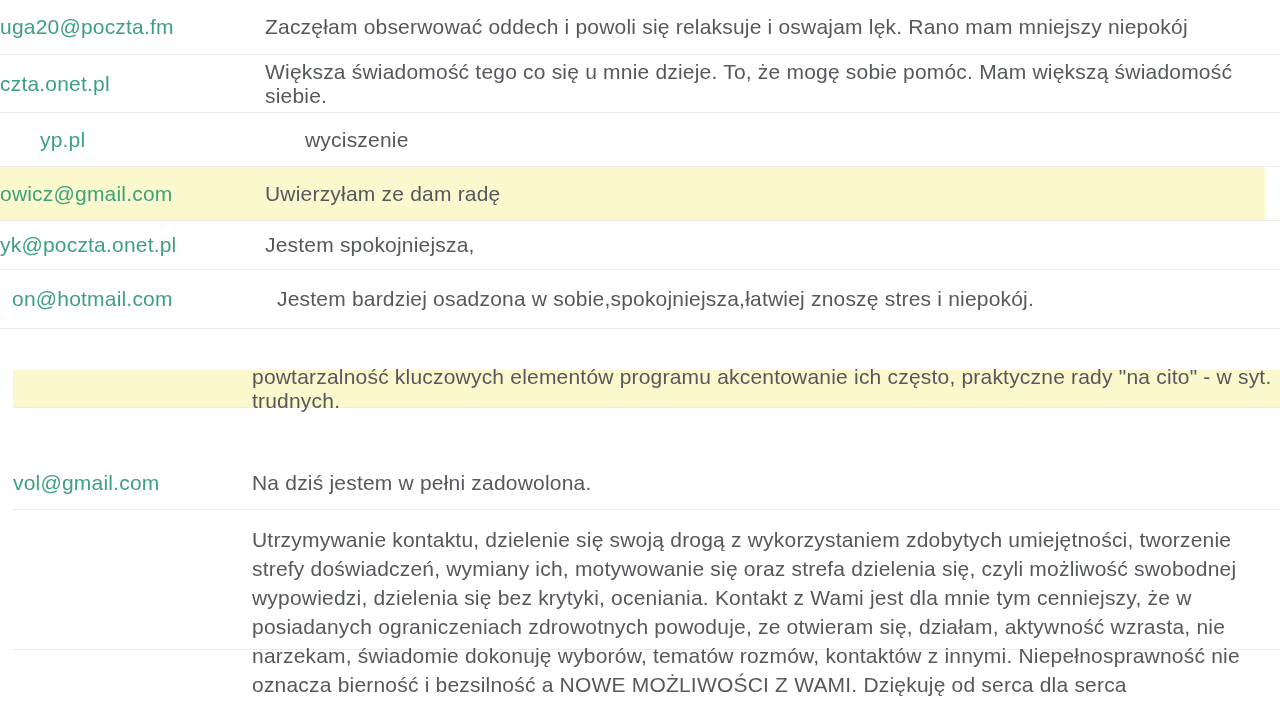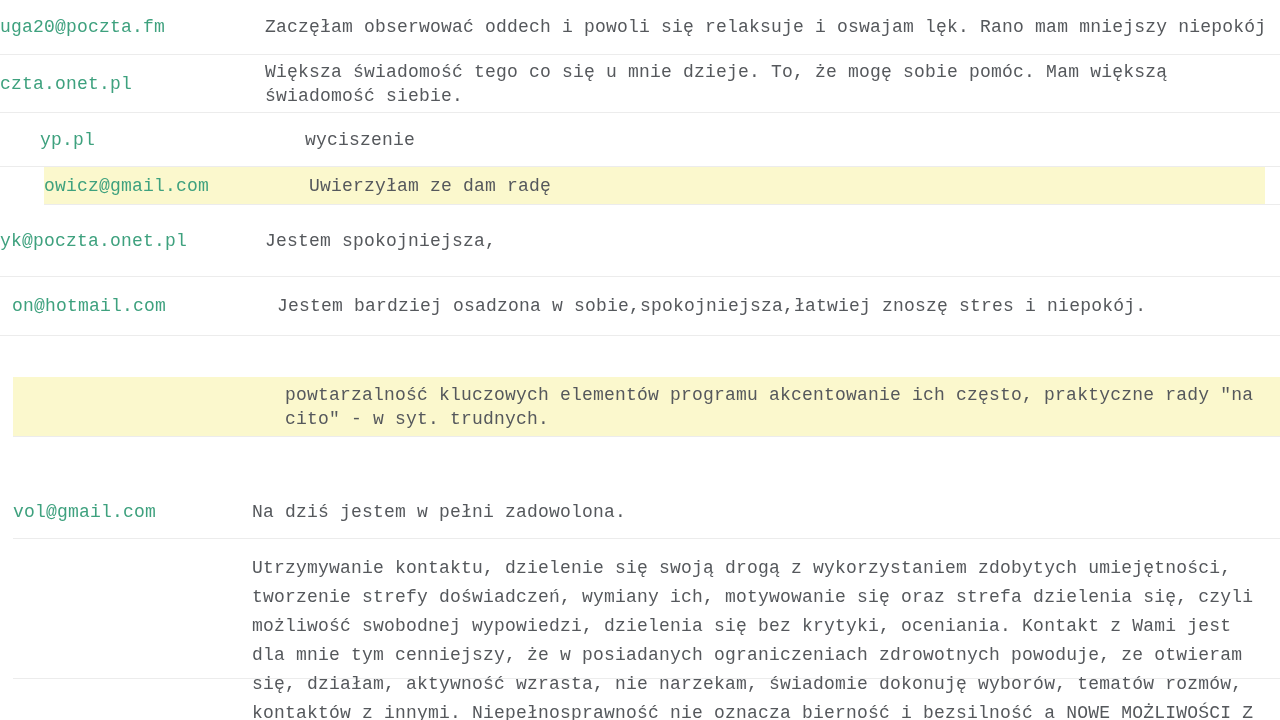--- a/index.html
+++ b/index.html
@@ -6,48 +6,48 @@
     --green:#3ea17e;
     --gray:#55585c;
     --hl:#fbf8cd;
     --divider:#ececec;
     --bg:#ffffff;
   }
   *{margin:0;padding:0;box-sizing:border-box;}
   html,body{background:#fff;}
   .screen{
     width:1280px;height:720px;overflow:hidden;background:var(--bg);
-    font-family:Liberation Mono, monospace;
-    font-size:18px;letter-spacing:.2px;color:var(--gray);
+    font-family:Liberation Sans, sans-serif;
+    font-size:21px;letter-spacing:.2px;color:var(--gray);
     position:relative;
   }
   .row{display:flex;position:relative;border-bottom:1px solid var(--divider);}
   .row > *{position:relative;z-index:1;}
   .hl-bg{position:absolute;z-index:0;top:0;bottom:0;left:0;right:15px;background:var(--hl);}
   .cell-email{
     width:265px;flex:none;display:flex;align-items:center;
     color:var(--green);white-space:nowrap;overflow:hidden;
   }
   .cell-answer{
     flex:1;display:flex;align-items:center;color:var(--gray);
     padding-right:6px;line-height:24px;
   }
   
   .r1{height:55px;}
   .r2{height:58px;}
   .r3{height:84px;}
   .r4{height:54px;padding-left:40px;}
-  .r5{height:38px;margin-left:44px;}
-  .r6{height:72px;justify-content:flex-end;}
+  .r5{height:54px;}
+  .r6{height:49px;justify-content:flex-end;}
   .r7{height:59px;padding-left:12px;}
   .section-gap{height:41px;}
   
   .table2{margin-left:13px;}
   .table2 .cell-email{width:239px;}
-  .r8{height:60px;background:var(--hl);border-bottom:1px solid var(--divider);padding-left:33px;}
+  .r8{height:38px;background:var(--hl);border-bottom:1px solid var(--divider);}
   .r9{height:54px;margin-top:48px;}
   .r10{height:140px;}
   .r10 .cell-answer{align-items:flex-start;padding-top:15px;line-height:29px;}
 </style>
 </head>
 <body>
 
 <div class="screen">
 
   <div class="table1">

